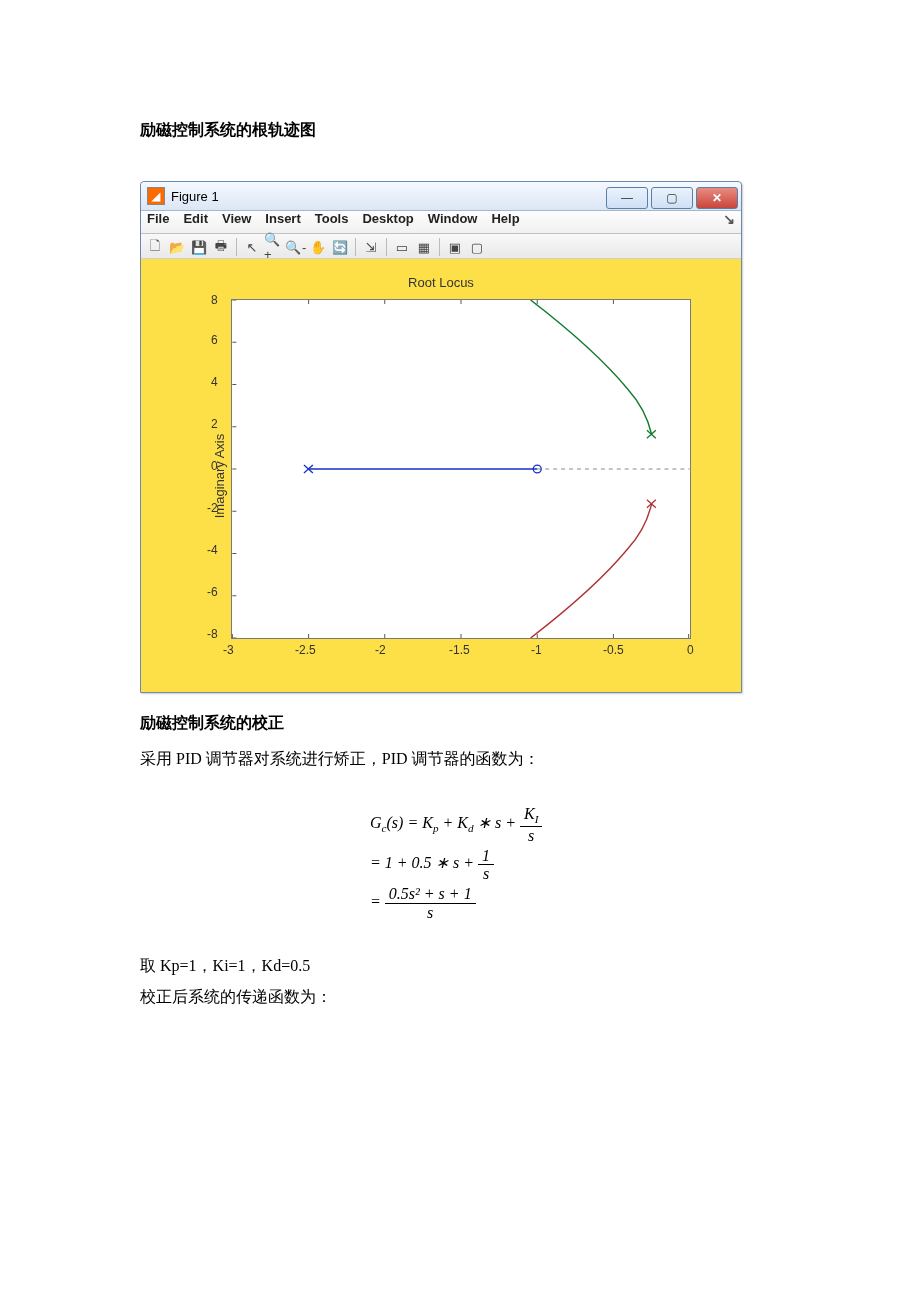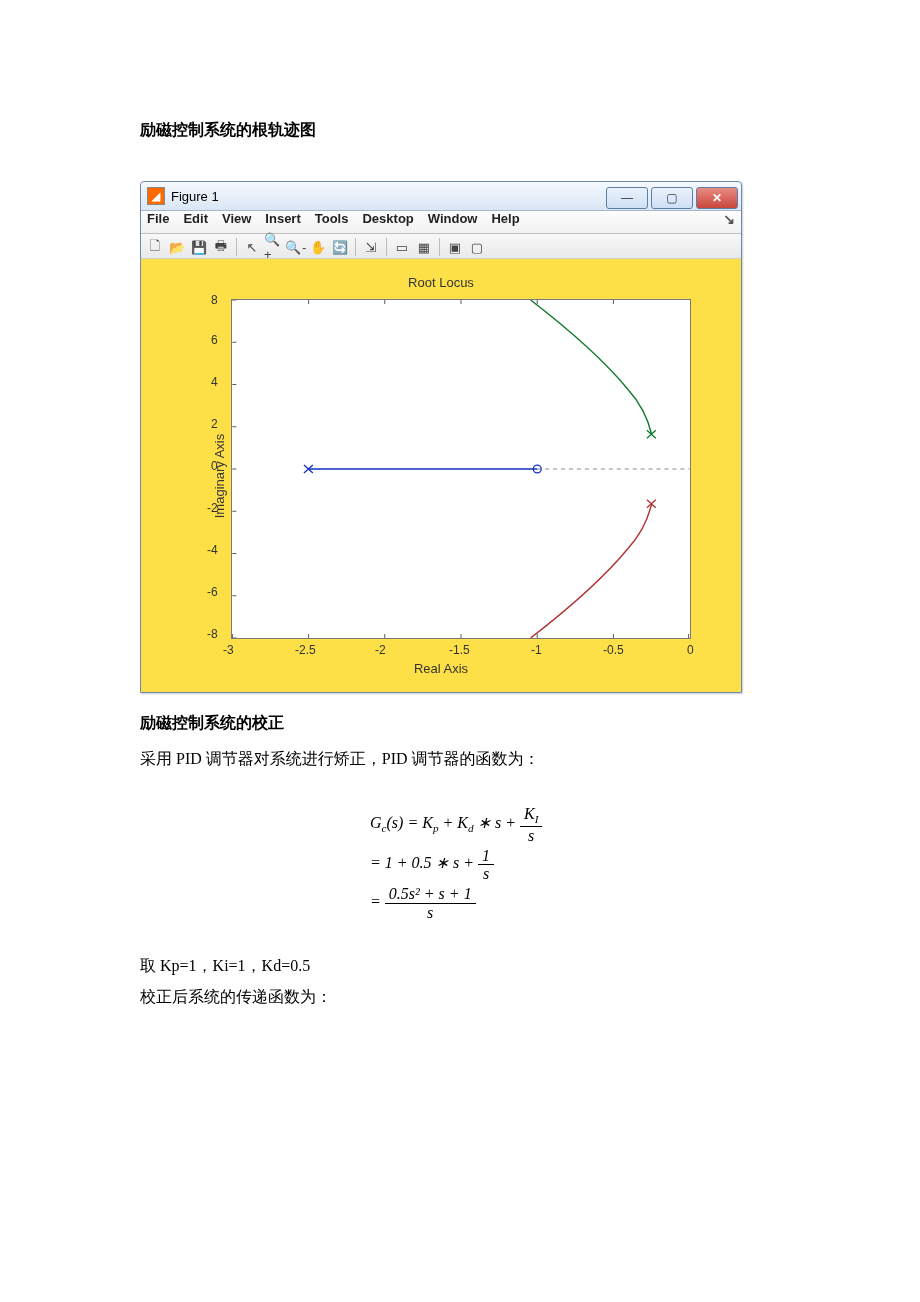--- a/index.html
+++ b/index.html
@@ -262,21 +262,20 @@
       <span class="tbtn">▭</span>
       <span class="tbtn">▦</span>
       <span class="tsep"></span>
       <span class="tbtn">▣</span>
       <span class="tbtn">▢</span>
     </div>
 
     <div class="plotarea">
       <div class="plot-title">Root Locus</div>
       <div class="ylabel">Imaginary Axis</div>
-      <div class="xlabel">Real Axis</div>
 
       <span class="tick" style="left:70px; top:34px;">8</span>
       <span class="tick" style="left:70px; top:74px;">6</span>
       <span class="tick" style="left:70px; top:116px;">4</span>
       <span class="tick" style="left:70px; top:158px;">2</span>
       <span class="tick" style="left:70px; top:200px;">0</span>
       <span class="tick" style="left:66px; top:242px;">-2</span>
       <span class="tick" style="left:66px; top:284px;">-4</span>
       <span class="tick" style="left:66px; top:326px;">-6</span>
       <span class="tick" style="left:66px; top:368px;">-8</span>

